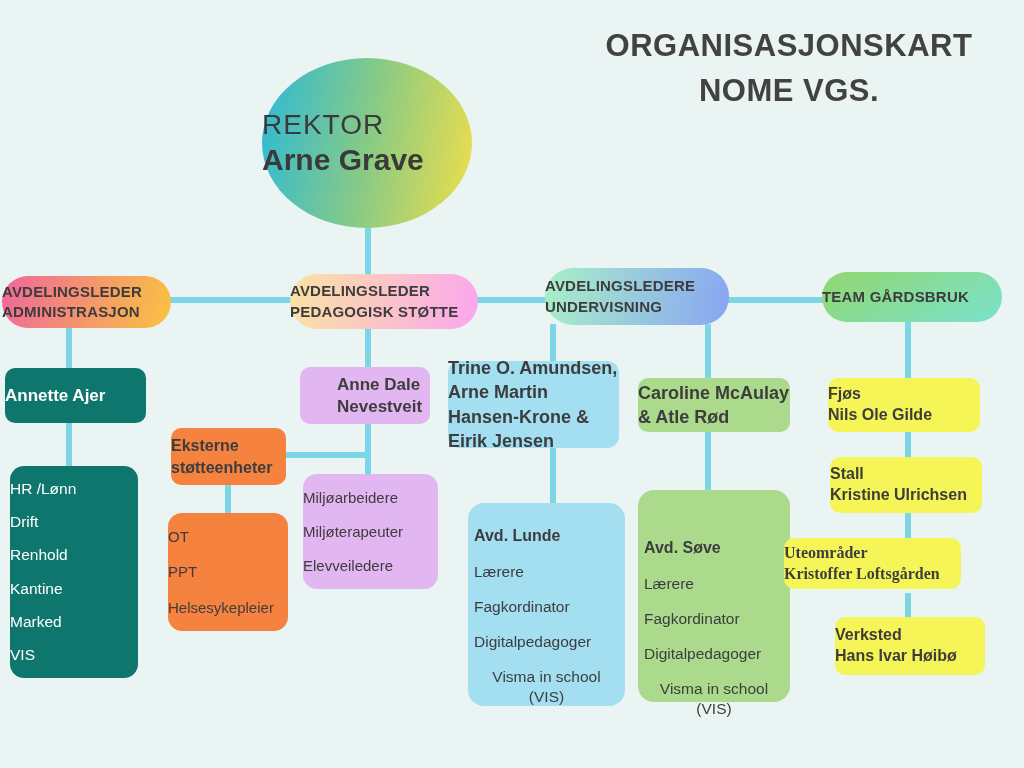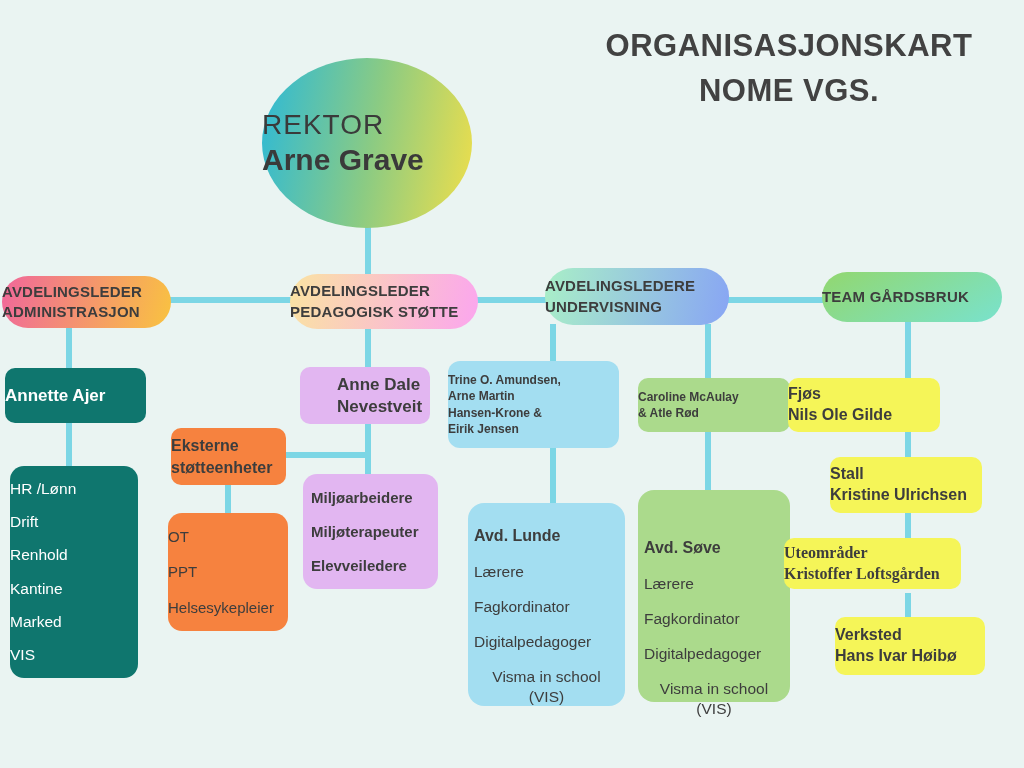--- a/index.html
+++ b/index.html
@@ -26,42 +26,42 @@
   .pill-gard{left:822px;top:272px;width:180px;height:50px;background:linear-gradient(150deg,#92D76F,#79E2CD);}
 
   .red{background:#0f766e;color:#FFFFFF;}
   .orange{background:#F6823F;}
   .purple{background:#E2B6F1;padding-left:37px;}
   .blue{background:#A3DEF1;}
   .green{background:#ABDA8C;}
   .yellow{background:#F5F558;}
 
   .leader{border-radius:10px;font-weight:700;font-size:17px;line-height:1.25;}
-  .leader-sm{border-radius:10px;font-weight:700;font-size:12px;line-height:1.35;}
+  .leader-sm{border-radius:10px;font-weight:700;font-size:18px;line-height:1.35;}
 
   .annette{left:5px;top:368px;width:141px;height:55px;}
   .admin-list{left:10px;top:466px;width:128px;height:212px;border-radius:14px;
               font-size:15.5px;justify-content:space-around;padding:6px 0;}
 
   .anne-dale{left:300px;top:367px;width:130px;height:57px;}
   .eksterne{left:171px;top:428px;width:115px;height:57px;font-size:16px;}
   .ot-list{left:168px;top:513px;width:120px;height:118px;border-radius:14px;
            font-size:15px;justify-content:space-around;padding:6px 0;}
   .miljo-list{left:303px;top:474px;width:135px;height:115px;border-radius:14px;
-              font-size:15px;justify-content:space-around;padding:6px 8px;font-weight:bold;}
+              font-size:15px;justify-content:space-around;padding:6px 0;}
 
   .trine{left:448px;top:361px;width:171px;height:87px;border-radius:12px;}
   .caroline{left:638px;top:378px;width:152px;height:54px;}
   .avd{border-radius:16px;font-size:15.5px;line-height:1.3;justify-content:flex-start;gap:15px;}
   .lunde{left:468px;top:503px;width:157px;height:203px;padding:23px 6px 10px 6px;}
   .sove{left:638px;top:490px;width:152px;height:212px;padding:48px 6px 10px 6px;}
   .avd-title{font-weight:700;font-size:16px;}
 
   .gard-box{border-radius:10px;font-weight:700;font-size:16px;line-height:1.3;}
-  .fjos{left:788px;top:378px;width:152px;height:54px;}
+  .fjos{left:828px;top:378px;width:152px;height:54px;}
   .stall{left:830px;top:457px;width:152px;height:56px;}
   .uteomrader{left:784px;top:538px;width:177px;height:51px;font-family:Liberation Serif, serif;}
   .verksted{left:835px;top:617px;width:150px;height:58px;}
 </style>
 </head>
 <body>
 
 <div class="canvas">
 
   <div class="line" style="left:365px;top:226px;width:6px;height:52px;"></div>

